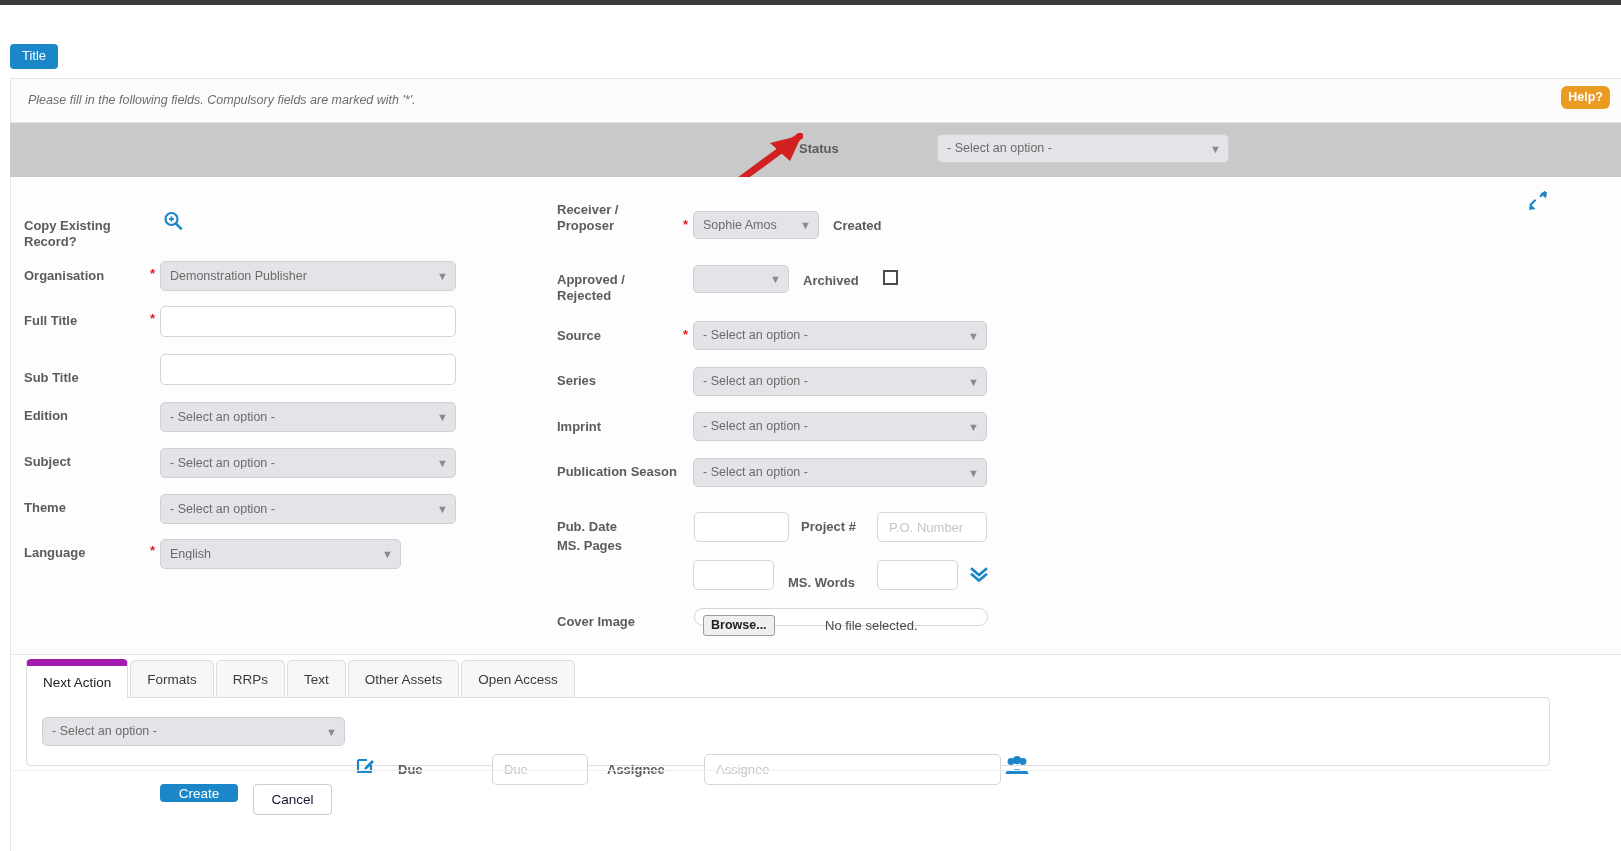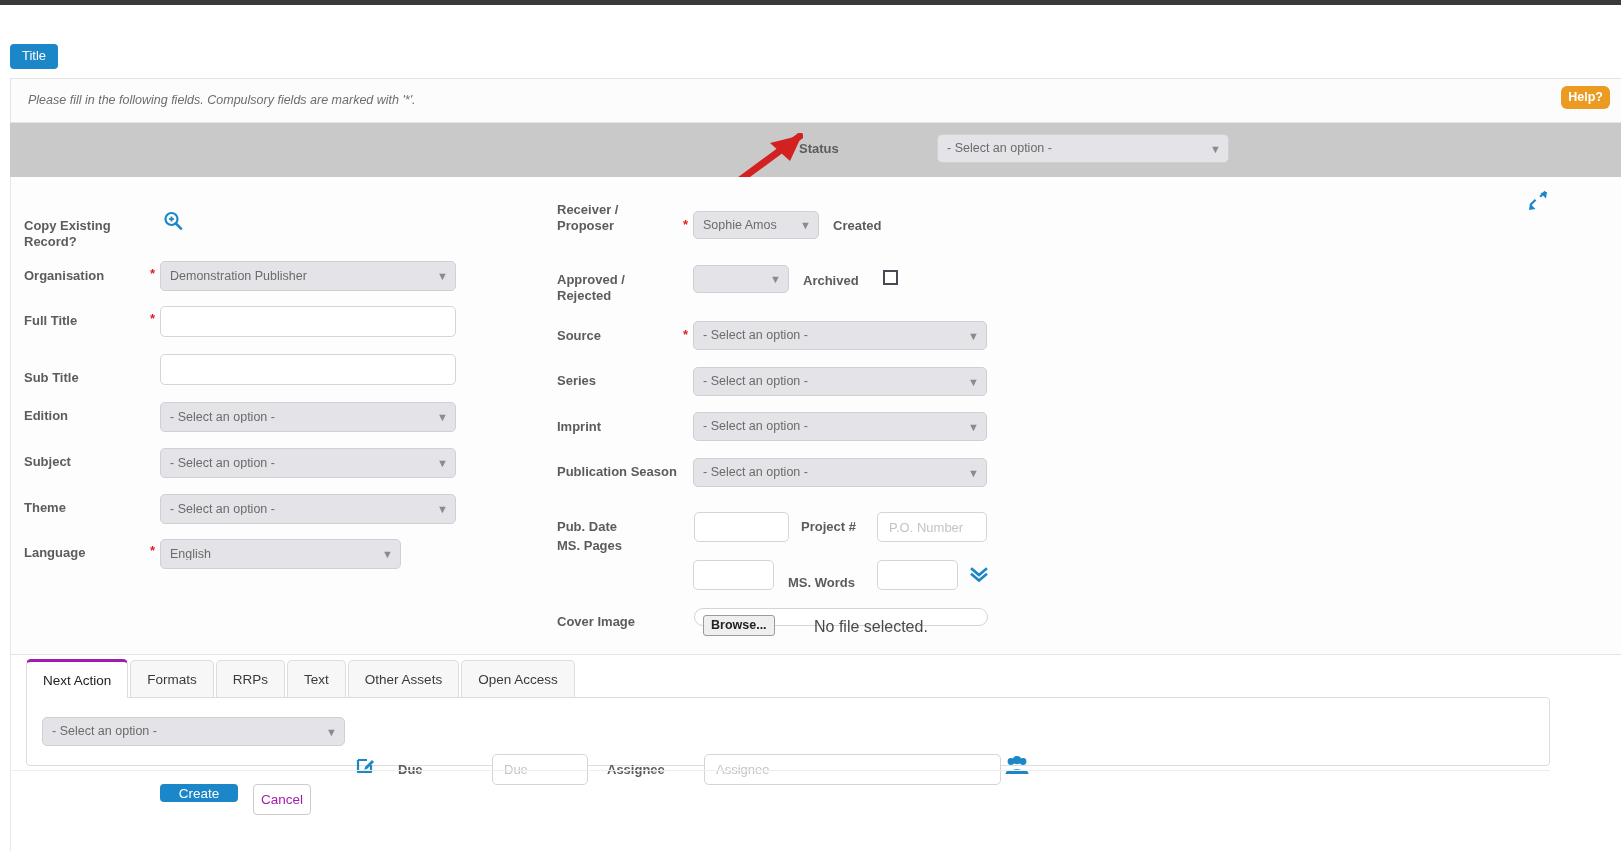--- a/index.html
+++ b/index.html
@@ -187,22 +187,22 @@
     border-radius: 3px;
     font-size: 12.5px;
     font-weight: bold;
     color: #222;
     padding: 2px 7px 3px 7px;
     cursor: pointer;
     font-family: "Liberation Sans", sans-serif;
   }
   .file-none {
     position: absolute;
-    left: 87px; top: 9px;
-    font-size: 16px;
+    left: 98px; top: 9px;
+    font-size: 13px;
     color: #4a4a4a;
     padding-left: 32px;
   }
   
   .tabs-wrap {
     position: absolute;
     left: 26px; top: 659px;
     width: 1524px;
   }
   .tab-strip {
@@ -220,21 +220,21 @@
     color: #3a3a3a;
     background: #f7f7f7;
     border: 1px solid #dddddd;
     border-bottom: none;
     border-radius: 5px 5px 0 0;
     margin-right: 2px;
     cursor: pointer;
   }
   .tab.active {
     background: #ffffff;
-    border-top: 3px solid #a21caf;
+    border-top: 7px solid #a21caf;
     height: 39px;
     font-weight: 400;
     color: #222;
     position: relative;
     z-index: 3;
   }
   .tab-panel {
     position: relative;
     width: 1524px;
     height: 69px;
@@ -253,23 +253,23 @@
     color: #fff;
     border: none;
     border-radius: 4px;
     font-size: 13.5px;
     font-family: "Liberation Sans", sans-serif;
     cursor: pointer;
   }
   .btn-cancel {
     position: absolute;
     left: 253px; top: 784px;
-    width: 58px; height: 31px;
+    width: 79px; height: 31px;
     background: #ffffff;
-    color: #a21caf;
+    color: #0f172a;
     border: 1px solid #cccccc;
     border-radius: 4px;
     font-size: 13.5px;
     font-family: "Liberation Sans", sans-serif;
     cursor: pointer;
   }
   .vline-left {
     position: absolute;
     left: 10px; top: 655px;
     width: 1px; height: 196px;

